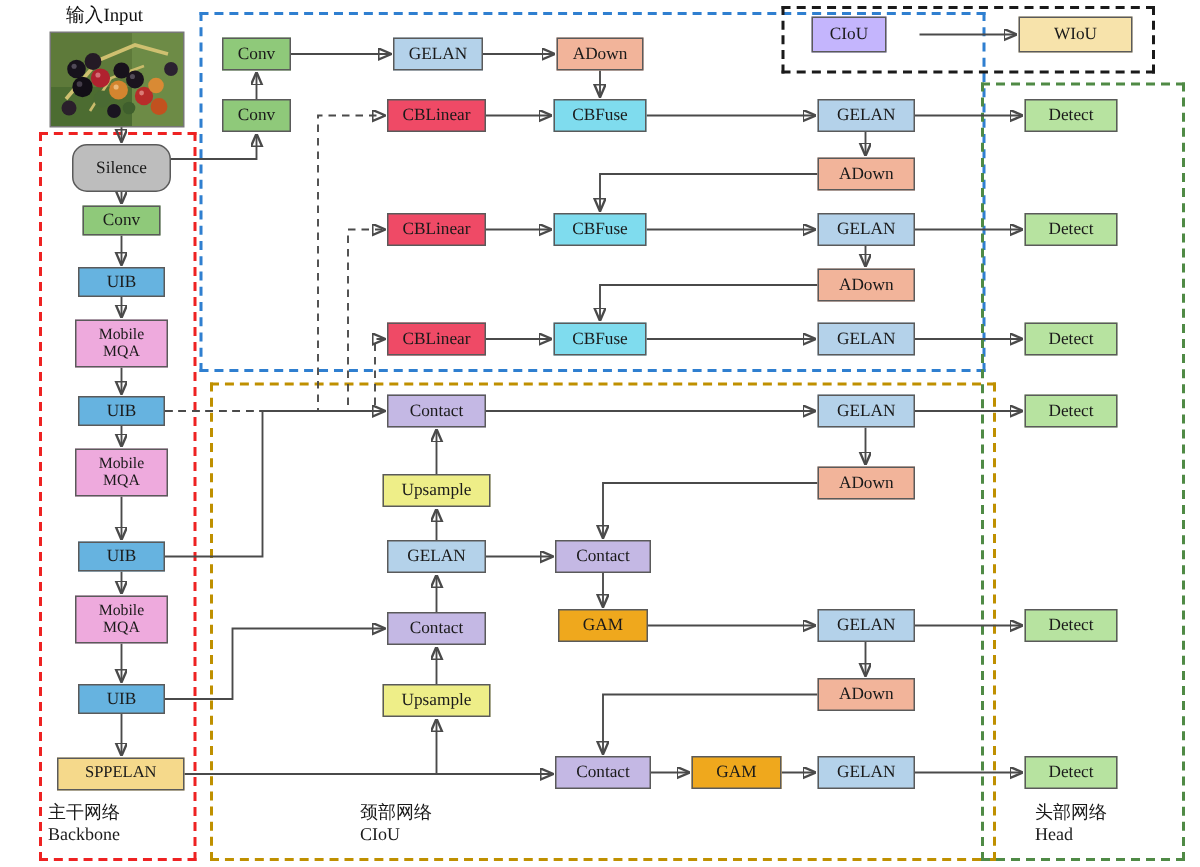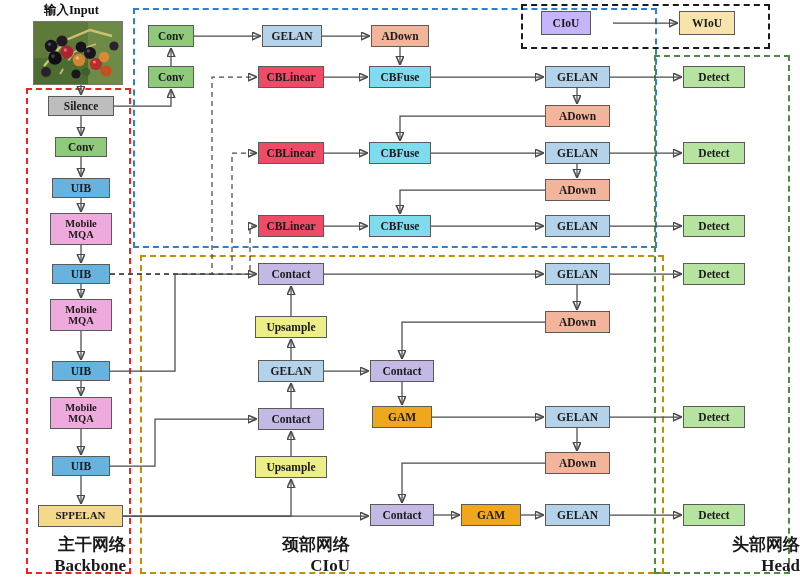--- a/index.html
+++ b/index.html
@@ -1,17 +1,17 @@
 <!DOCTYPE html>
 <html><head>
 <meta charset="utf-8">
 <style>
   html,body{margin:0;padding:0;background:#ffffff;}
   body{font-family:"Liberation Serif", serif;}
-  #stage{position:relative;width:800px;height:578px;background:#fff;overflow:hidden;font-weight:bold;}
+  #stage{position:relative;width:800px;height:578px;background:#fff;overflow:hidden;}
 
   
   .node{
     position:absolute;
     box-sizing:border-box;
     border:1px solid #5a5a5a;
     display:flex;align-items:center;justify-content:center;
     text-align:center;
     font-family:"Liberation Serif", serif;
     font-size:11.5px;
@@ -24,22 +24,22 @@
   
   .region{position:absolute;box-sizing:border-box;background:transparent;z-index:1;}
   .region.red    {border:2px dashed #ee2222;}
   .region.blue   {border:2px dashed #2f7fd0;}
   .region.gold   {border:2px dashed #bf9000;}
   .region.green  {border:2px dashed #4f8a45;}
   .region.black  {border:2px dashed #1a1a1a;}
 
   
   .caption{
-    position:absolute;z-index:4;text-align:right;
-    font-family:"Liberation Serif", serif;font-size:17px;color:#1a1a1a;
+    position:absolute;z-index:4;text-align:left;
+    font-family:"Liberation Serif", serif;font-size:12px;color:#1a1a1a;
     line-height:1.25;white-space:pre-line;
   }
 
   
   .plain{position:absolute;z-index:4;font-family:"Liberation Serif", serif;
          font-size:12.5px;color:#111;white-space:nowrap;}
 
   
   #photo{position:absolute;z-index:5;border:1px solid #777;overflow:hidden;}
   #photo svg{display:block;}
@@ -181,21 +181,21 @@
 
     <line x1="434" y1="515" x2="459" y2="515" marker-end="url(#ah)"></line>
     <line x1="521" y1="515" x2="543" y2="515" marker-end="url(#ah)"></line>
 
     <line x1="610" y1="274" x2="681" y2="274" marker-end="url(#ah)"></line>
     <line x1="610" y1="417" x2="681" y2="417" marker-end="url(#ah)"></line>
     <line x1="610" y1="515" x2="681" y2="515" marker-end="url(#ah)"></line>
   </svg>
 
   <div id="nodes">
-      <div class="node" style="left: 48px; top: 96px; width: 66px; height: 20px; background: rgb(189, 189, 189);">Silence</div>
+      <div class="node" style="left: 48px; top: 96px; width: 66px; height: 32px; background: rgb(189, 189, 189); border-radius: 10px;">Silence</div>
       <div class="node" style="left: 55px; top: 137px; width: 52px; height: 20px; background: rgb(143, 201, 122);">Conv</div>
       <div class="node" style="left: 52px; top: 178px; width: 58px; height: 20px; background: rgb(102, 179, 224);">UIB</div>
       <div class="node" style="left: 50px; top: 213px; width: 62px; height: 32px; background: rgb(238, 170, 221); font-size: 10.5px;">Mobile
 MQA</div>
       <div class="node" style="left: 52px; top: 264px; width: 58px; height: 20px; background: rgb(102, 179, 224);">UIB</div>
       <div class="node" style="left: 50px; top: 299px; width: 62px; height: 32px; background: rgb(238, 170, 221); font-size: 10.5px;">Mobile
 MQA</div>
       <div class="node" style="left: 52px; top: 361px; width: 58px; height: 20px; background: rgb(102, 179, 224);">UIB</div>
       <div class="node" style="left: 50px; top: 397px; width: 62px; height: 32px; background: rgb(238, 170, 221); font-size: 10.5px;">Mobile
 MQA</div>
@@ -230,21 +230,21 @@
       <div class="node" style="left: 370px; top: 504px; width: 64px; height: 22px; background: rgb(196, 184, 228);">Contact</div>
       <div class="node" style="left: 461px; top: 504px; width: 60px; height: 22px; background: rgb(239, 168, 29);">GAM</div>
       <div class="node" style="left: 545px; top: 504px; width: 65px; height: 22px; background: rgb(180, 210, 234);">GELAN</div>
       <div class="node" style="left: 683px; top: 66px; width: 62px; height: 22px; background: rgb(183, 227, 160);">Detect</div>
       <div class="node" style="left: 683px; top: 142px; width: 62px; height: 22px; background: rgb(183, 227, 160);">Detect</div>
       <div class="node" style="left: 683px; top: 215px; width: 62px; height: 22px; background: rgb(183, 227, 160);">Detect</div>
       <div class="node" style="left: 683px; top: 263px; width: 62px; height: 22px; background: rgb(183, 227, 160);">Detect</div>
       <div class="node" style="left: 683px; top: 406px; width: 62px; height: 22px; background: rgb(183, 227, 160);">Detect</div>
       <div class="node" style="left: 683px; top: 504px; width: 62px; height: 22px; background: rgb(183, 227, 160);">Detect</div>
       <div class="node" style="left: 541px; top: 11px; width: 50px; height: 24px; background: #c4b5fd;">CIoU</div>
-      <div class="node" style="left: 679px; top: 11px; width: 56px; height: 24px; background: rgb(247, 227, 171);">WIoU</div>
+      <div class="node" style="left: 679px; top: 11px; width: 76px; height: 24px; background: rgb(247, 227, 171);">WIoU</div>
     </div>
 
   <div id="captions">
       <div class="caption" style="left: 32px; top: 534px; width: 94px;">主干网络
 Backbone</div>
       <div class="caption" style="left: 240px; top: 534px; width: 110px;">颈部网络
 CIoU</div>
       <div class="caption" style="left: 690px; top: 534px; width: 110px;">头部网络
 Head</div>
     </div>

